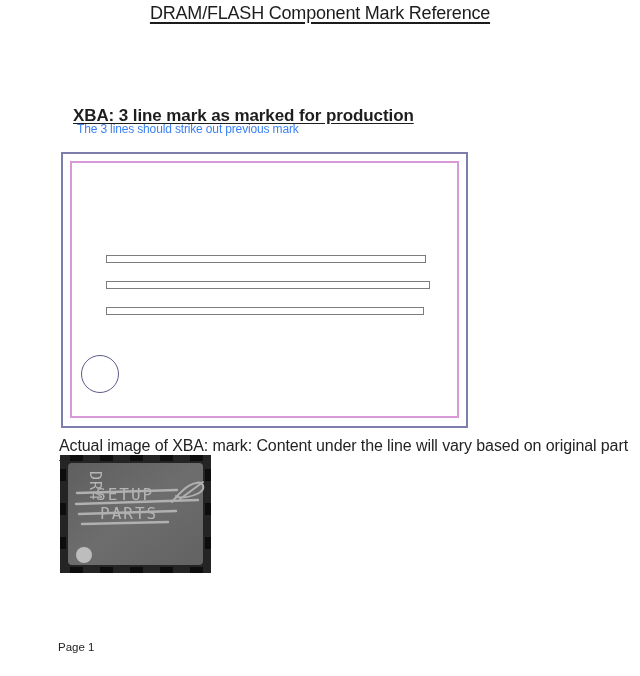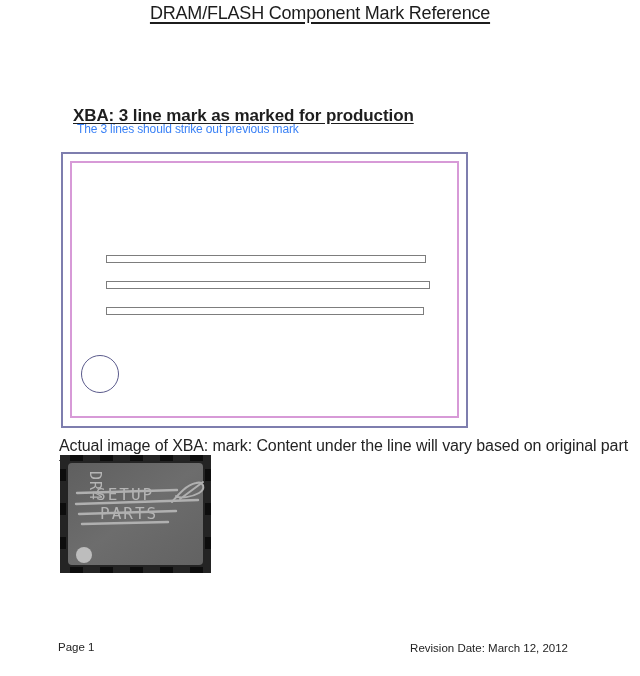--- a/index.html
+++ b/index.html
@@ -203,16 +203,15 @@
 
       <path d="M112,47 C118,40 126,30 136,28 C144,26 146,34 139,38 C132,42 120,44 116,41 M120,44 L143,27" stroke="#b0b0b0" stroke-width="2" fill="none" stroke-linecap="round"></path>
 
       <circle cx="24" cy="100" r="8" fill="#bdbdbd"></circle>
     </svg>
   </div>
 
   <div class="footer-page">Page 1</div>
 
   <div class="footer-right">
-    <div>Revision Date: March 12, 2012</div>
   </div>
 
 </div>
 
 </body></html>

